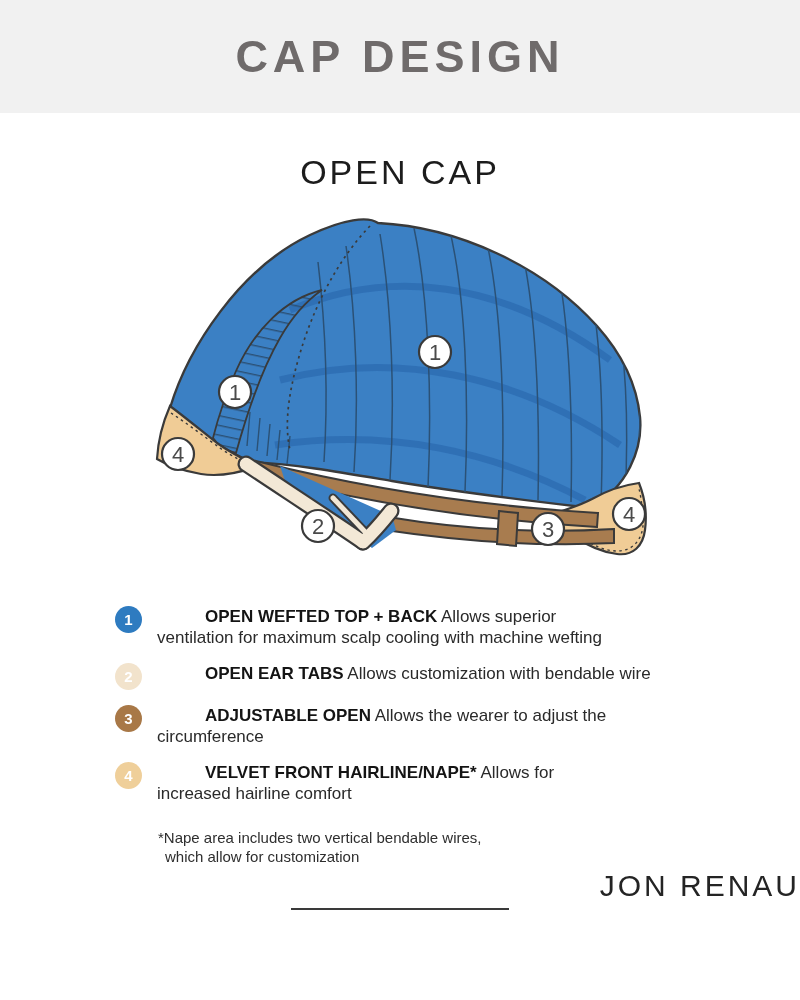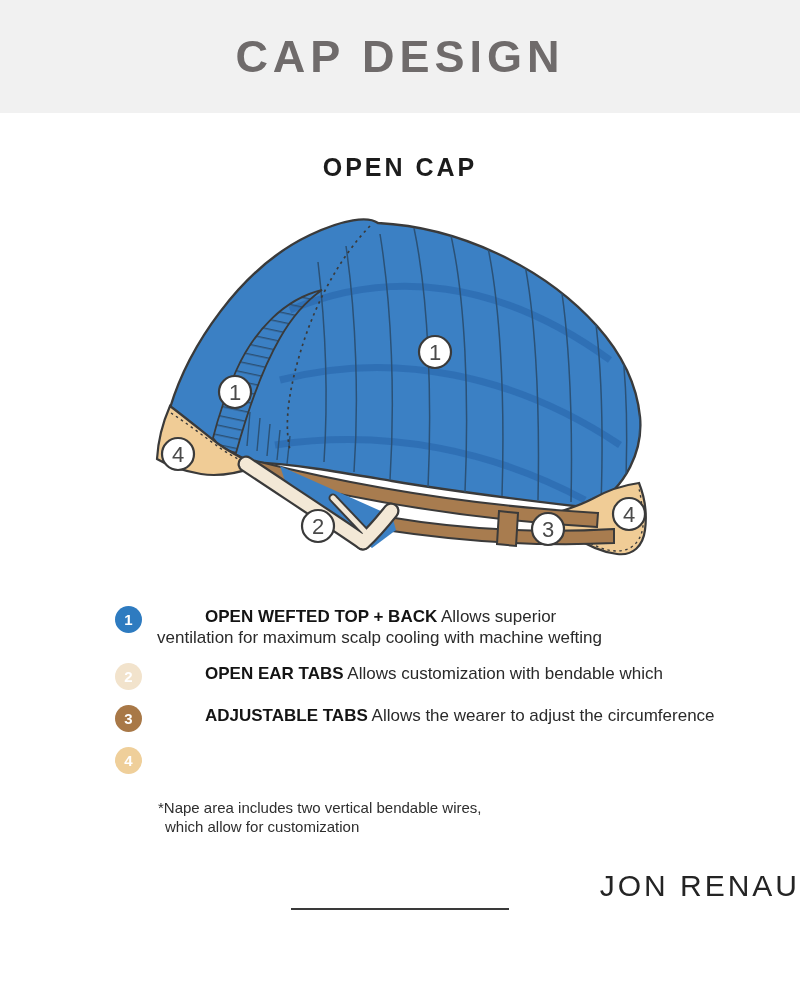--- a/index.html
+++ b/index.html
@@ -6,21 +6,21 @@
   #page{position:relative;width:800px;height:1000px;background:#ffffff;overflow:hidden;
         font-family:"Liberation Sans","DejaVu Sans",sans-serif;}
 
   
   .hdr{position:absolute;left:0;top:0;width:800px;height:113px;background:#f1f1f1;
        display:flex;align-items:center;justify-content:center;}
   .hdr h1{margin:0;font-size:45px;font-weight:bold;letter-spacing:5px;color:#6f6b6b;}
 
   
   .subtitle{position:absolute;left:0;top:153px;width:800px;text-align:center;
-            font-size:25px;font-weight:700;letter-spacing:3px;color:#1c1c1c;}
+            font-size:34px;font-weight:400;letter-spacing:3px;color:#1c1c1c;}
 
   
   .diagram{position:absolute;left:140px;top:200px;width:540px;height:400px;}
 
   
   .legend{position:absolute;left:115px;top:606px;width:600px;}
   .lg-item{display:flex;align-items:flex-start;margin-bottom:15px;}
   .badge{width:27px;height:27px;border-radius:50%;flex:0 0 27px;
          color:#ffffff;font-weight:bold;font-size:15px;line-height:27px;text-align:center;}
   .lg-text{margin-left:15px;font-size:17px;line-height:21px;color:#2a2a2a;}
@@ -153,28 +153,29 @@
     </svg>
   </div>
 
   <div class="legend">
     <div class="lg-item">
       <div class="badge" style="background-color: rgb(46, 123, 192);">1</div>
       <div class="lg-text"><span class="term">OPEN WEFTED TOP + BACK</span><span> Allows superior ventilation for maximum scalp cooling with machine wefting</span></div>
     </div>
     <div class="lg-item">
       <div class="badge" style="background-color: rgb(242, 227, 204);">2</div>
-      <div class="lg-text"><span class="term">OPEN EAR TABS</span><span> Allows customization with bendable which</span></div>
+      <div class="lg-text"><span class="term">OPEN EAR TABS</span><span> Allows customization with bendable wire</span></div>
     </div>
     <div class="lg-item">
       <div class="badge" style="background-color: rgb(168, 120, 71);">3</div>
-      <div class="lg-text"><span class="term">ADJUSTABLE TABS</span><span> Allows the wearer to adjust the circumference</span></div>
+      <div class="lg-text"><span class="term">ADJUSTABLE OPEN</span><span> Allows the wearer to adjust the circumference</span></div>
     </div>
     <div class="lg-item">
       <div class="badge" style="background-color: rgb(239, 207, 154);">4</div>
+      <div class="lg-text"><span class="term">VELVET FRONT HAIRLINE/NAPE*</span><span> Allows for increased hairline comfort</span></div>
     </div>
     <div class="footnote">
       <div class="fn1">*Nape area includes two vertical bendable wires,</div>
       <div class="fn2">which allow for customization</div>
     </div>
   </div>
 
   <div class="brand">
     <div class="b1">JON RENAU</div>
     <div class="rule"></div>

